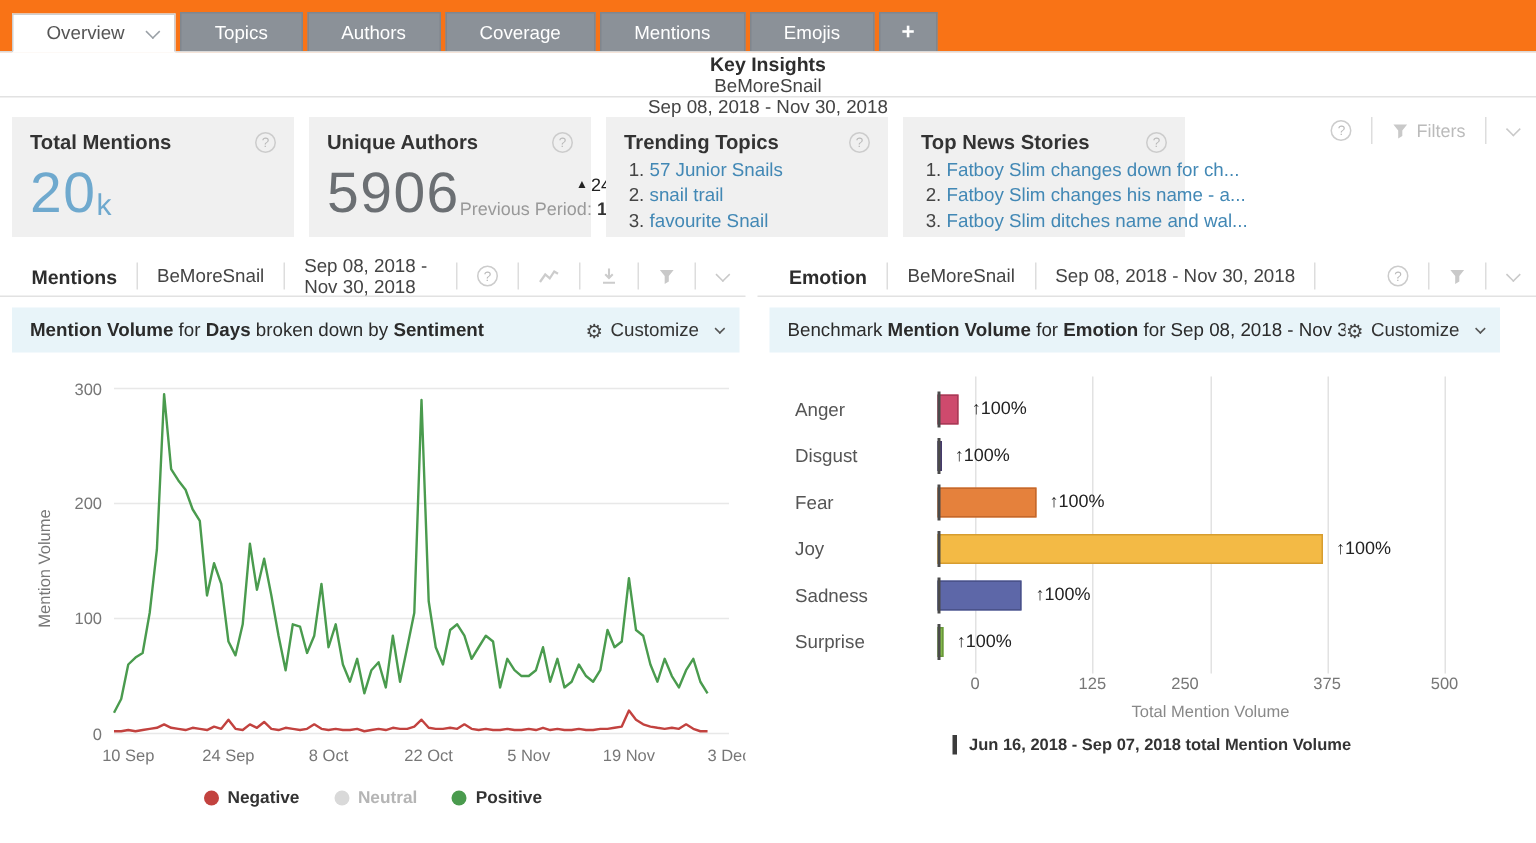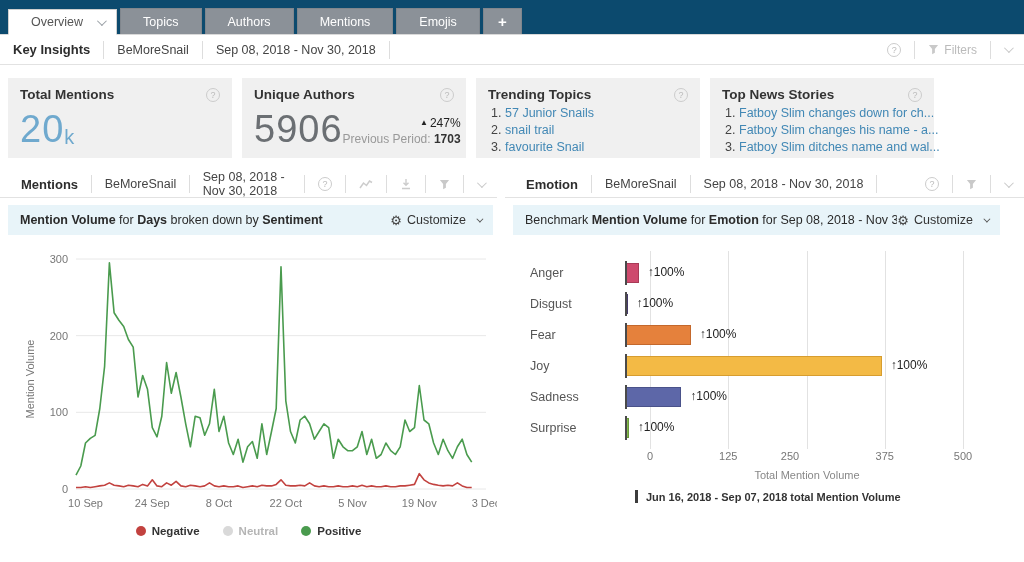--- a/index.html
+++ b/index.html
@@ -1,45 +1,45 @@
 <!DOCTYPE html>
 <html><head>
 <meta charset="utf-8">
 <style>
   * { margin:0; padding:0; box-sizing:border-box; }
   html,body { width:1024px; height:562px; overflow:hidden; background:#fff;
     font-family:"Liberation Sans", sans-serif; color:#333; }
   .root { width:1024px; height:562px; position:relative; }
 
   
-  .tabbar { display:flex; align-items:flex-end; padding:8px 0 0 8px; background:#0c4a6e;
+  .tabbar { display:flex; align-items:flex-end; padding:8px 0 0 8px; background:#f97316;
     border-bottom:1px solid #d9d9d9; height:35px; }
   .tab { background:#8b9198; color:#fff; font-size:12.5px; height:26px; display:flex;
     align-items:center; padding:0 22px; margin-right:3px; border:1px solid #80868d; border-bottom:none; cursor:pointer; }
   .tab.active { background:#fff; color:#555; border:1px solid #cfcfcf; border-bottom:1px solid #fff;
     margin-bottom:-1px; padding-right:12px; }
   .tab.add { padding:0 14px; font-size:15px; font-weight:bold; }
   .chev { display:inline-block; width:7px; height:7px; border-right:1.5px solid #9aa0a6;
     border-bottom:1.5px solid #9aa0a6; transform:rotate(45deg) translateY(-2px); margin-left:14px; }
   .chev.sm { width:5px; height:5px; margin-left:5px; border-color:#555; }
   .chev.lite { border-color:#c9c9c9; margin-left:0; }
 
   
-  .toolbar { display:flex; align-items:center; height:30px; border-bottom:1px solid #e2e2e2; background:#fff; }
+  .toolbar { display:flex; align-items:center; height:30px; border-bottom:1px solid #e2e2e2; background:#fff;flex-direction:column; }
   .tb-item { font-size:12.5px; color:#444; padding:0 13px; display:flex; align-items:center; height:100%; }
   .tb-title { font-weight:bold; color:#2d2d2d; font-size:13px; }
   .vdiv { width:1px; height:18px; background:#ddd; }
   .tb-right { margin-left:auto; display:flex; align-items:center; height:100%; }
   .tb-icon { padding:0 13px; display:flex; align-items:center; gap:5px; color:#bbb; font-size:12px; height:100%; }
   .helpdot { width:14px; height:14px; border:1px solid #ccc; border-radius:50%; color:#bbb;
     font-size:9px; display:flex; align-items:center; justify-content:center; }
 
   
   .cards { display:flex; gap:10px; margin:13px 8px 0 8px; }
-  .card { width:224px; height:80px; background:#f0f0f0; padding:9px 12px 8px 12px; }
+  .card { width:188px; height:80px; background:#f0f0f0; padding:9px 12px 8px 12px; }
   .card-head { display:flex; justify-content:space-between; align-items:center; }
   .card-title { font-size:13.5px; font-weight:bold; color:#333; }
   .card-body { display:flex; align-items:flex-end; margin-top:10px; }
   .bignum { font-size:38px; line-height:0.9; letter-spacing:1px; }
   .bignum.blue { color:#6fa9ce; }
   .bignum.gray { color:#6b6f73; }
   .bigsuffix { font-size:20px; }
   .delta-block { margin-left:auto; text-align:right; }
   .delta { font-size:12px; color:#222; }
   .tri { font-size:8px; vertical-align:2px; margin-right:2px; }
@@ -98,20 +98,23 @@
   <div class="tabbar">
     <div class="tab active">
       <span>Overview</span>
       <span class="chev"></span>
     </div>
     <div class="tab">
         <span>Topics</span>
       </div>
     <div class="tab">
         <span>Authors</span>
+      </div>
+    <div class="tab">
+        <span>Coverage</span>
       </div>
     <div class="tab">
         <span>Mentions</span>
       </div>
     <div class="tab">
         <span>Emojis</span>
       </div>
     <div class="tab add">
         <span>+</span>
       </div>

